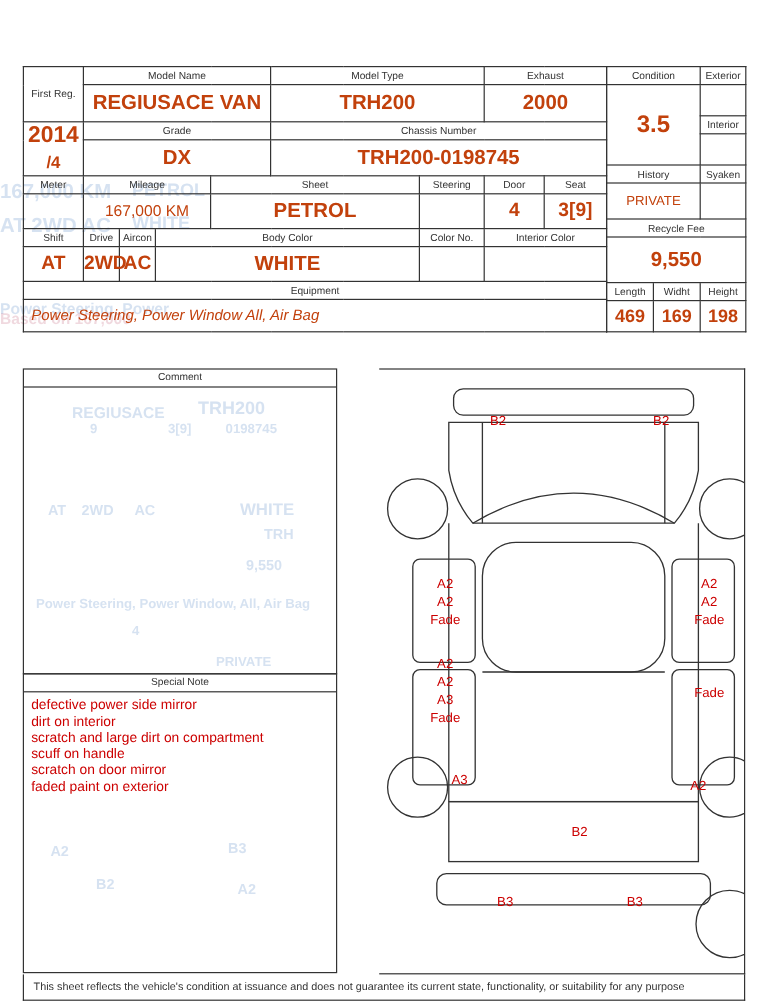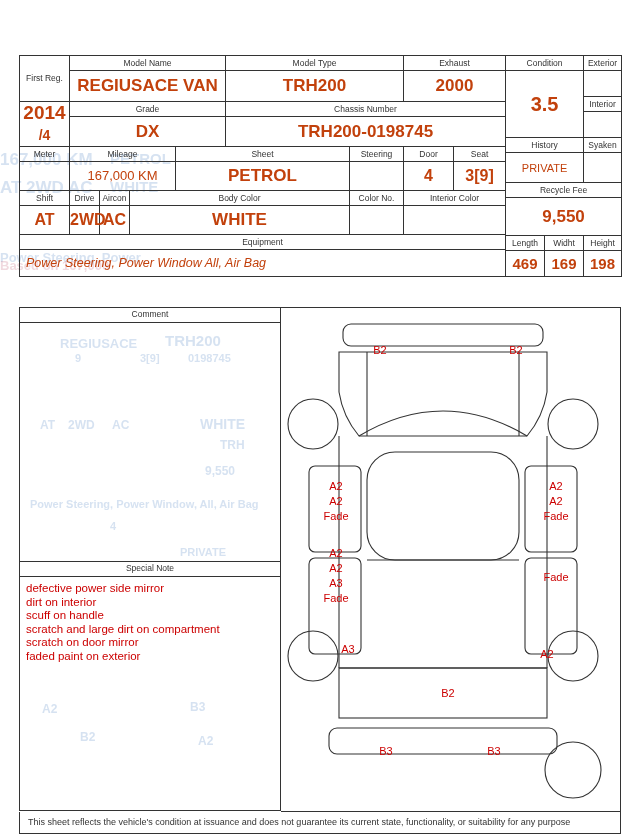--- a/index.html
+++ b/index.html
@@ -85,20 +85,21 @@
   }
 
   
   .lower {
     position: absolute;
     left: 19px;
     top: 307px;
     width: 602px;
     height: 505px;
     display: flex;
+    gap: 35px;
   }
   .left-col {
     width: 262px;
     display: flex;
     flex-direction: column;
   }
   .comment-box, .special-box {
     border: 1px solid #333;
     box-sizing: border-box;
     position: relative;
@@ -326,22 +327,22 @@
         <div class="ghost" style="left:10px; top:190px; font-size:11px;">Power Steering, Power Window, All, Air Bag</div>
         <div class="ghost" style="left:90px; top:212px; font-size:11px;">4</div>
         <div class="ghost" style="left:160px; top:238px; font-size:11px;">PRIVATE</div>
       </div>
 
       <div class="special-box">
         <div class="box-head">Special Note</div>
         <div class="special-list">
           <div>defective power side mirror</div>
           <div>dirt on interior</div>
+          <div>scratch and large dirt on compartment</div>
           <div>scuff on handle</div>
-          <div>scratch and large dirt on compartment</div>
           <div>scratch on door mirror</div>
           <div>faded paint on exterior</div>
         </div>
         <div class="ghost" style="left:22px; top:140px; font-size:12px;">A2</div>
         <div class="ghost" style="left:170px; top:138px; font-size:12px;">B3</div>
         <div class="ghost" style="left:60px; top:168px; font-size:12px;">B2</div>
         <div class="ghost" style="left:178px; top:172px; font-size:12px;">A2</div>
       </div>
 
     </div>

